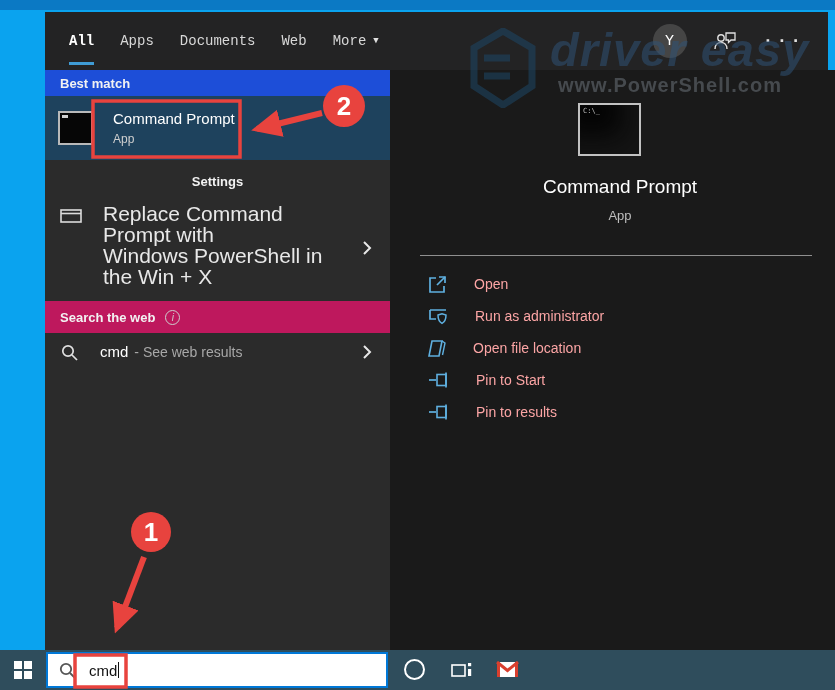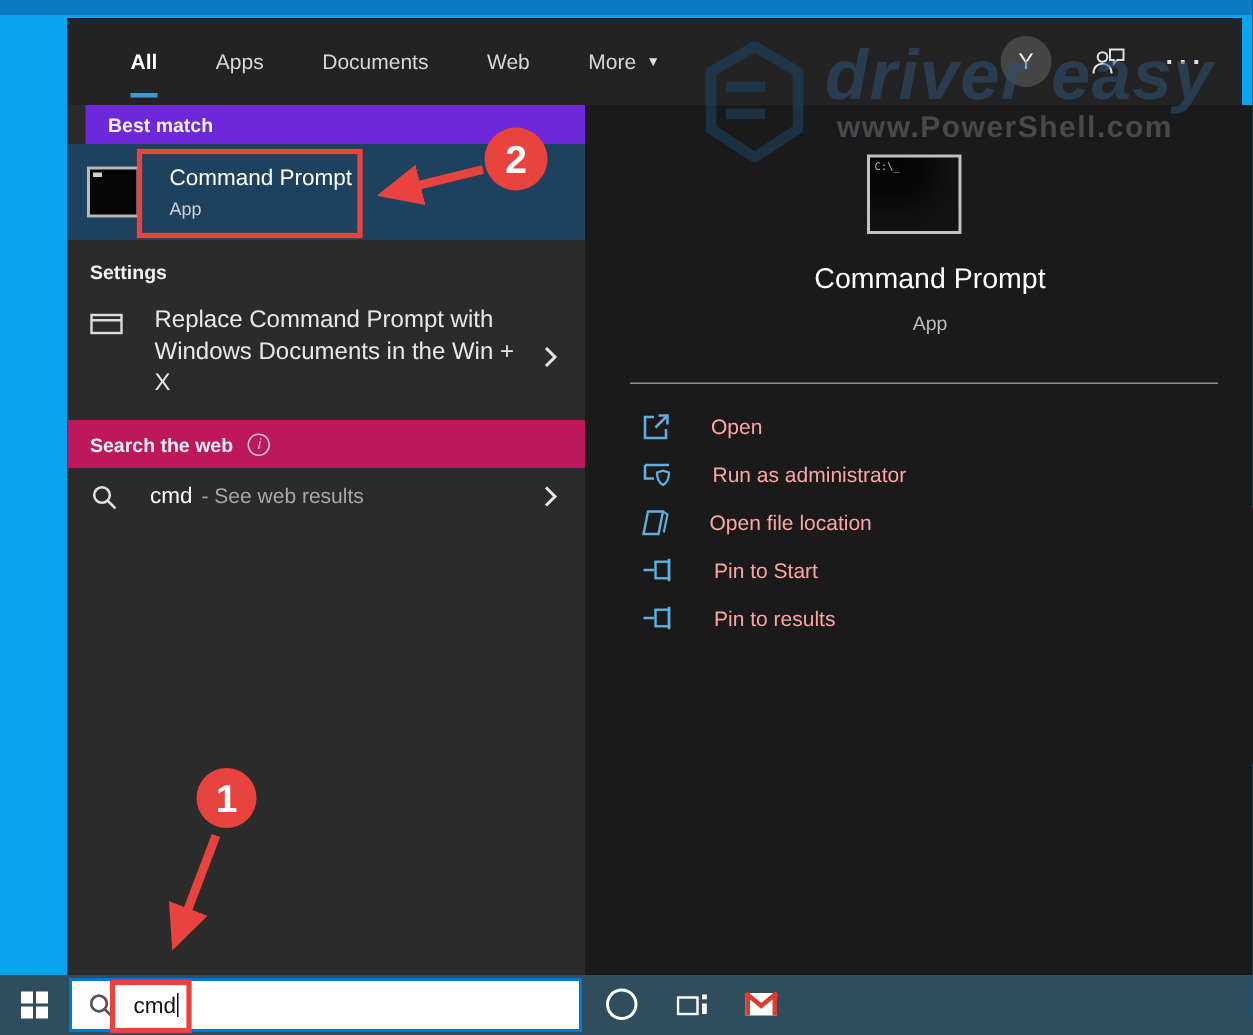--- a/index.html
+++ b/index.html
@@ -9,46 +9,46 @@
     position:relative;
     width:835px; height:690px;
     background:#0aa3ef;
     overflow:hidden;
   }
   .top-strip { position:absolute; left:0; top:0; width:835px; height:10px; background:#0b79c4; }
 
   
   .menu { position:absolute; left:45px; top:12px; width:783px; height:638px; background:#1a1a1a; }
 
-  .tabbar { position:absolute; left:0; top:0; width:783px; height:58px; background:#232324; display:flex; align-items:center; padding-left:42px; gap:39px; }
+  .tabbar { position:absolute; left:0; top:0; width:783px; height:58px; background:#232324; display:flex; align-items:center; padding-left:24px; gap:26px;font-family:Liberation Mono, monospace; }
   .tab { position:relative; height:58px; display:flex; align-items:center; font-size:14px; color:#d8d8d8; cursor:default; }
   .tab.active { color:#ffffff; font-weight:bold; }
   .tab.active .underline { position:absolute; left:0; right:0; bottom:5px; height:3px; background:#3f9bd5; }
   .tab .caret { font-size:9px; margin-left:7px; color:#e0e0e0; }
 
   .tabbar-right { position:absolute; right:0; top:0; height:58px; display:flex; align-items:center; gap:26px; padding-right:24px; }
   .avatar { width:34px; height:34px; border-radius:50%; background:#454545; color:#fff; font-size:15px; display:flex; align-items:center; justify-content:center; }
   .dots { color:#e0e0e0; font-size:18px; font-weight:bold; letter-spacing:3px; }
 
   
   .left-list { position:absolute; left:0; top:58px; width:345px; height:580px; background:#2b2b2b; }
   .section-band { width:100%; padding:6px 15px; font-size:13px; font-weight:bold; color:#f2f2f2; display:flex; align-items:center; gap:10px; }
-  .band-best { background:#6d28d9; height:26px;margin-left:12px; }
+  .band-best { background:#1d4ed8; height:26px; }
   .band-web { background:#be185d; height:32px; }
 
   .best-row { width:100%; height:64px; background:#1e425d; display:flex; align-items:center; padding:0 13px; }
   .cmd-ico-sm { width:35px; height:34px; background:#060606; border:2px solid #b9b9b9; position:relative; flex:0 0 auto; }
   .cmd-ico-sm::after { content:""; position:absolute; left:2px; top:2px; width:6px; height:3px; background:#cfcfcf; }
   .best-text { margin-left:20px; }
   .best-title { font-size:15px; color:#ffffff; }
   .best-sub { font-size:12px; color:#cfcfcf; margin-top:5px; }
 
-  .settings-header { padding:14px 15px 6px 15px; font-size:13px; font-weight:bold; color:#f2f2f2; }
+  .settings-header { padding:14px 15px 6px 15px; font-size:13px; font-weight:bold; color:#f2f2f2;text-align:center; }
   .settings-row { position:relative; padding:8px 40px 14px 15px; display:flex; gap:21px; }
-  .settings-txt { font-size:16px; line-height:21px; color:#e8e8e8; }
+  .settings-txt { font-size:21px; line-height:21px; color:#e8e8e8; }
   .row-chevron { position:absolute; right:18px; top:50%; transform:translateY(-50%); }
 
   .web-row { position:relative; height:38px; display:flex; align-items:center; padding:0 40px 0 15px; gap:21px; }
   .web-query { font-size:15px; color:#ffffff; }
   .web-suffix { font-size:14px; color:#a8a8a8; margin-left:6px; }
 
   .info-circle { width:15px; height:15px; border:1px solid #cfcfcf; border-radius:50%; color:#cfcfcf; font-size:10px; font-weight:normal; display:inline-flex; align-items:center; justify-content:center; font-style:italic; }
 
   
   .right-panel { position:absolute; left:345px; top:58px; width:460px; height:580px; background:#1a1a1a;padding-left:18px; }
@@ -134,21 +134,21 @@
 
     <div class="settings-header">Settings</div>
 
     <div class="settings-row">
       <svg width="22" height="18" viewBox="0 0 22 18" style="margin-top:4px; flex:0 0 auto;">
         <rect x="1" y="3" width="20" height="12" fill="none" stroke="#dcdcdc" stroke-width="1.6"></rect>
         <line x1="1" y1="6.5" x2="21" y2="6.5" stroke="#dcdcdc" stroke-width="1.6"></line>
       </svg>
       <div class="settings-txt">
         <div>Replace Command Prompt with</div>
-        <div>Windows Documents in the Win + X</div>
+        <div>Windows PowerShell in the Win + X</div>
       </div>
       <svg class="row-chevron" width="10" height="16" viewBox="0 0 10 16">
         <polyline points="2,2 8,8 2,14" fill="none" stroke="#e8e8e8" stroke-width="2"></polyline>
       </svg>
     </div>
 
     <div class="section-band band-web">
       <span>Search the web</span>
       <span class="info-circle">i</span>
     </div>

